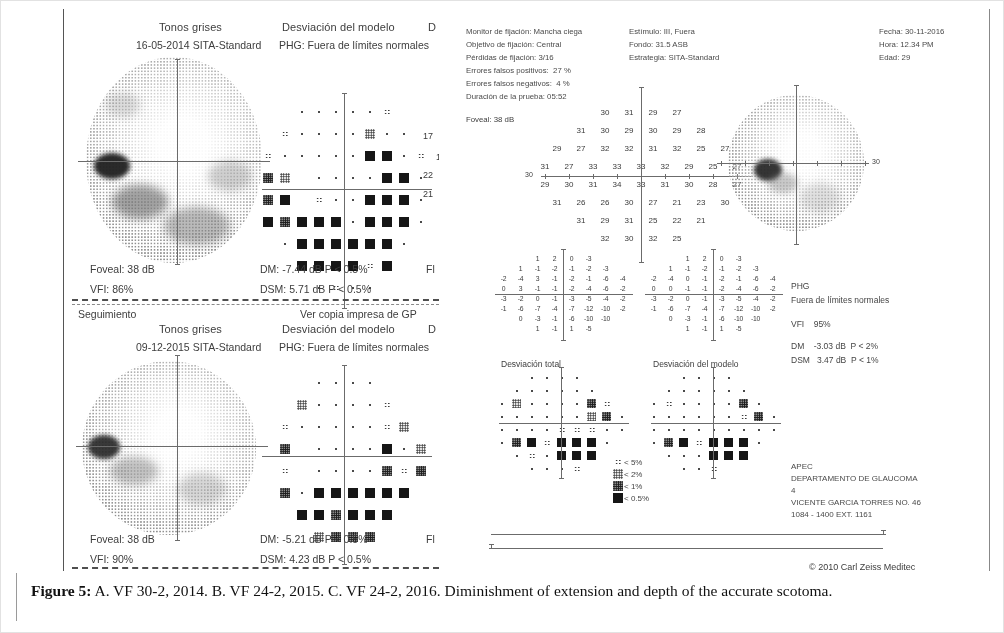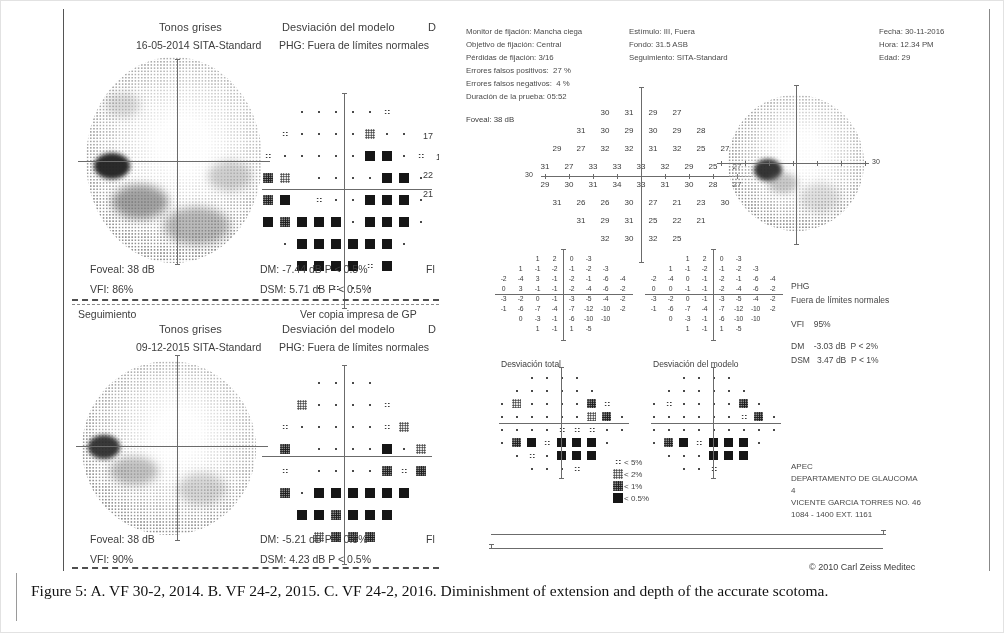--- a/index.html
+++ b/index.html
@@ -52,21 +52,21 @@
   .plotR .c.b::after,.plotR .c.h1::after,.plotR .c.h2::after{width:9px;height:9px;left:calc(50% - 4.5px);top:calc(50% - 4.5px)}
   
   .lines .ln{line-height:13px;font-size:7.8px;white-space:pre;color:#4a4a4a}
   .clinic .ln{line-height:12px;font-size:8px;color:#4a4a4a}
   .sum{font-size:8.5px;color:#454545;white-space:pre}
   .lgrow{display:flex;align-items:center;height:12px;font-size:8px;color:#454545}
   .edge-num{position:absolute;font-size:9px;color:#3a3a3a}
   
   #caption{position:absolute;left:30px;top:581px;width:950px;font-family:"Liberation Serif",serif;
            font-size:15.5px;color:#111}
-  #caption b{font-weight:normal}
+  #caption b{font-weight:bold}
   .frameL{position:absolute;width:1px;background:#9a9a9a}
 </style>
 </head>
 <body>
 
 <div id="page">
 
   <div id="leftbox">
 
     <div class="abs ctr t11" style="left:95px;top:12px;width:120px">Tonos grises</div>
@@ -155,21 +155,21 @@
         <div class="ln">Monitor de fijación: Mancha ciega</div>
         <div class="ln">Objetivo de fijación: Central</div>
         <div class="ln">Pérdidas de fijación: 3/16</div>
         <div class="ln">Errores falsos positivos:  27 %</div>
         <div class="ln">Errores falsos negativos:  4 %</div>
         <div class="ln">Duración de la prueba: 05:52</div>
       </div>
     <div class="abs lines" style="left:168px;top:16px">
         <div class="ln">Estímulo: III, Fuera</div>
         <div class="ln">Fondo: 31.5 ASB</div>
-        <div class="ln">Seguimiento: SITA-Standard</div>
+        <div class="ln">Estrategia: SITA-Standard</div>
       </div>
     <div class="abs lines" style="left:418px;top:16px">
         <div class="ln">Fecha: 30-11-2016</div>
         <div class="ln">Hora: 12.34 PM</div>
         <div class="ln">Edad: 29</div>
       </div>
     <div class="abs t7" style="left:5px;top:106px">Foveal: 38 dB</div>
 
     <div class="abs thr" style="left:60px;top:95px;width:240px">
         <div class="nrow">

